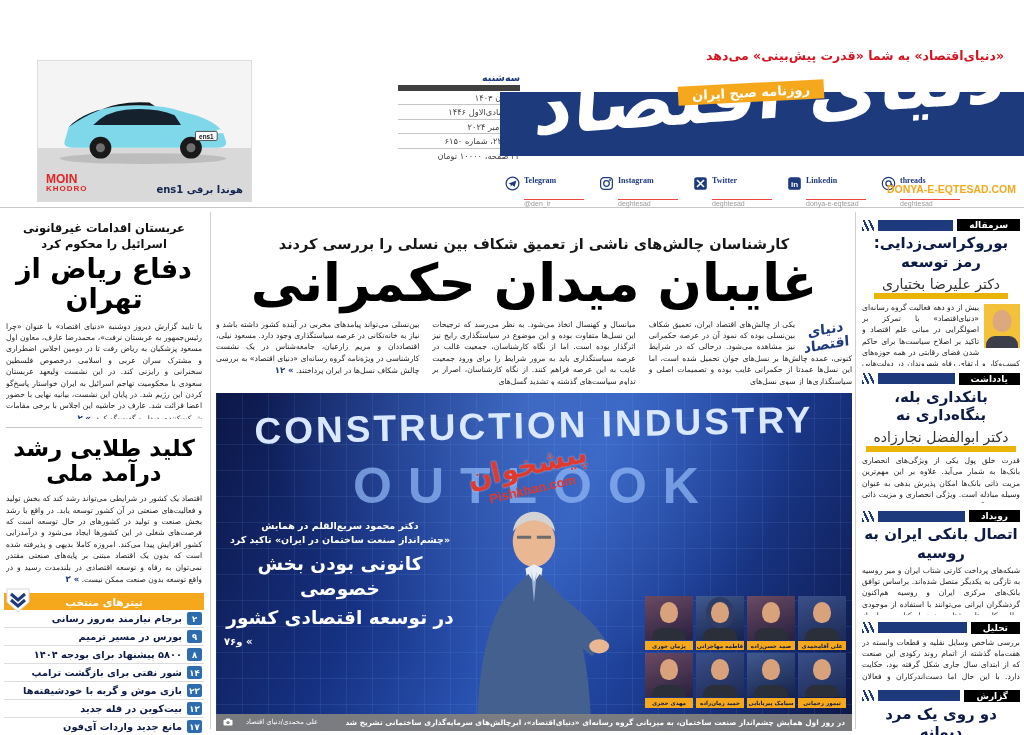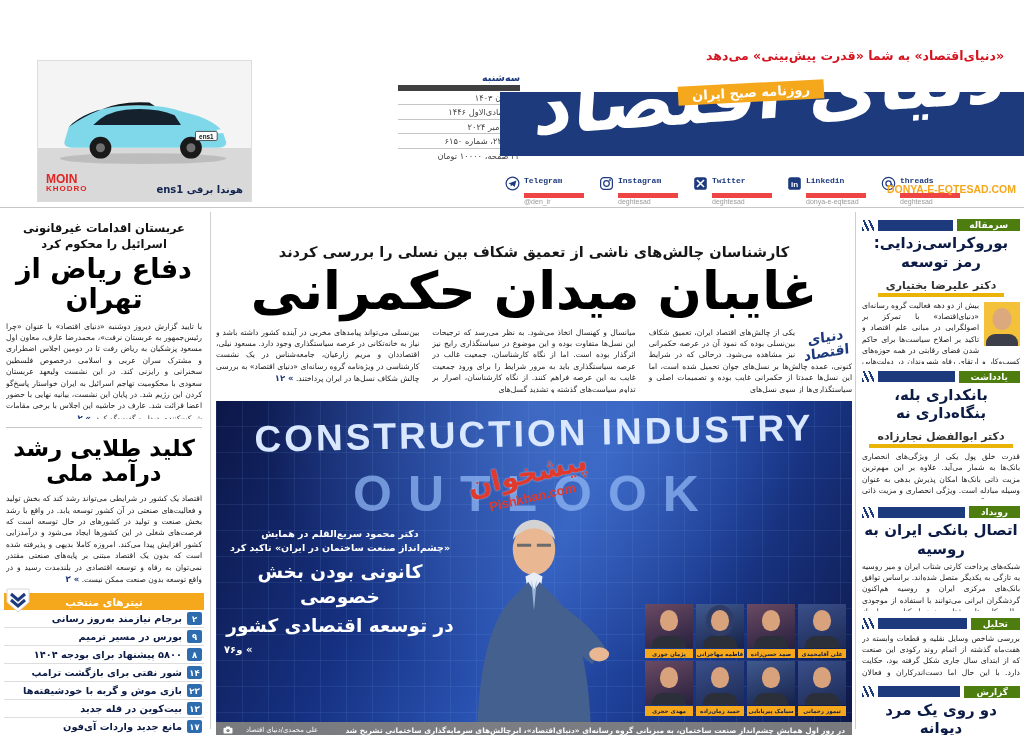--- a/index.html
+++ b/index.html
@@ -15,44 +15,44 @@
   .slogan{position:absolute;right:20px;top:48px;z-index:5;color:#d6131f;font-size:12.5px;font-weight:bold;}
   .badge{position:absolute;right:200px;top:83px;z-index:6;background:#f6a81c;color:#fff;font-weight:bold;
       font-size:13px;padding:2px 14px;letter-spacing:4px;transform:rotate(-3deg);}
   .dateblock{position:absolute;left:398px;top:70px;width:122px;font-size:8.3px;color:#444;}
   .dateblock .drow{padding:2px 0 1.5px;border-bottom:1px solid #c4c4c4;text-align:right;}
   .dateblock .drow:first-child{color:#1d3a7c;font-weight:bold;font-size:9.5px;border-bottom:6px solid #404040;}
   .dateblock .drow:last-child{border-bottom:none;}
   .social{position:absolute;left:505px;top:176px;display:flex;gap:15px;direction:ltr;z-index:5;}
   .soc{display:flex;gap:4px;align-items:flex-start;}
   .soctxt{display:flex;flex-direction:column;width:60px;}
-  .socname{font-size:8px;font-weight:bold;color:#1d3a7c;border-bottom:5px solid #ef4444;padding-bottom:8px;font-family:Liberation Mono, monospace;}
+  .socname{font-size:8px;font-weight:bold;color:#1d3a7c;border-bottom:1px solid #ef4444;padding-bottom:14px;font-family:Liberation Serif, serif;}
   .sochandle{font-size:7px;color:#9a9a9a;font-family:"Liberation Sans",sans-serif;}
   .website{position:absolute;right:8px;top:183px;z-index:5;color:#f6a81c;font-weight:bold;font-size:10.5px;
       font-family:"Liberation Sans",sans-serif;direction:ltr;}
   
   .ad{position:absolute;left:37px;top:60px;width:213px;height:140px;border:1px solid #ddd;
       background:linear-gradient(#f4f4f4 0 62%, #d9d9d9 62% 100%);overflow:hidden;}
   .ad svg{position:absolute;left:10px;top:22px;}
   .ad-brand{position:absolute;left:8px;bottom:8px;color:#e02525;font-weight:bold;font-size:12px;line-height:1;
       font-family:"Liberation Sans",sans-serif;direction:ltr;text-align:left;}
   .ad-brand .b2{font-size:8px;letter-spacing:1px;}
   .ad-caption{position:absolute;right:8px;bottom:6px;color:#13264f;font-weight:bold;font-size:10px;}
 
   
   .vrule{position:absolute;top:212px;bottom:6px;width:1px;background:#cfcfcf;}
 
   
   .secrow{display:flex;align-items:center;gap:4px;margin:7px 0 3px;}
-  .seclabel{background:#4d7c0f;color:#fff;font-weight:bold;font-size:9px;padding:1px 12px;white-space:nowrap;}
+  .seclabel{background:#000000;color:#fff;font-weight:bold;font-size:9px;padding:1px 12px;white-space:nowrap;}
   .secbar{flex:1;height:11px;background:#1d3a7c;}
   .secstripes{width:12px;height:11px;background:repeating-linear-gradient(65deg,#1d3a7c 0 2px,transparent 2px 5px);}
   .rtitle{font-size:15px;font-weight:bold;color:#0c1b45;text-align:center;margin:3px 0 2px;line-height:1.25;}
   .author{text-align:center;margin:1px 0 3px;}
-  .author span{display:inline-block;font-size:11px;font-weight:bold;color:#333;border-bottom:4px solid #eab308;padding:0 8px 1px;}
+  .author span{display:inline-block;font-size:14px;font-weight:normal;color:#333;border-bottom:6px solid #eab308;padding:0 8px 1px;}
   .abody{font-size:7.6px;line-height:1.5;text-align:justify;color:#1a1a1a;margin:0;overflow:hidden;}
   .pref{color:#1d3a7c;font-weight:bold;font-size:8.5px;white-space:nowrap;}
   .headshot{float:right;width:36px;height:44px;margin:2px 0 2px 5px;background:#f3c23a;position:relative;overflow:hidden;}
   .headshot i{position:absolute;left:50%;top:6px;transform:translateX(-50%);width:19px;height:22px;border-radius:50% 50% 46% 46%;background:#dca87e;}
   .headshot u{position:absolute;left:50%;bottom:-3px;transform:translateX(-50%);width:32px;height:15px;border-radius:9px 9px 0 0;background:#3c3f4a;}
 
   
   .col-right{position:absolute;right:4px;top:212px;width:158px;}
   .col-right article{margin-bottom:4px;}
 
@@ -67,21 +67,21 @@
   .picks-label{position:relative;background:#f6a81c;color:#fff;font-weight:bold;font-size:10.5px;
       text-align:center;padding:2.5px 0;margin:8px 0 0;}
   .picks-chevron{position:absolute;left:2px;top:-5px;width:24px;height:25px;}
   .pick{display:flex;align-items:center;gap:5px;padding:2px 2px;border-bottom:1px solid #ddd;}
   .picknum{min-width:15px;height:13px;background:#2e6cb0;color:#fff;font-size:8.5px;font-weight:bold;
       display:flex;align-items:center;justify-content:center;border-radius:2px;}
   .picktxt{font-size:9.8px;font-weight:bold;color:#0c1b45;white-space:nowrap;}
 
   
   .col-center{position:absolute;left:216px;top:212px;width:636px;}
-  .kicker{text-align:center;font-size:14.5px;font-weight:bold;color:#181818;margin-top:32px;}
+  .kicker{text-align:center;font-size:14.5px;font-weight:bold;color:#181818;margin-top:24px;}
   .headline{text-align:center;font-size:52px;font-weight:bold;color:#000;line-height:1.05;margin:4px 0 8px;}
   .lead{display:flex;gap:13px;height:66px;overflow:hidden;margin-top:2px;}
   .leadcol{flex:1;font-size:7.6px;line-height:1.5;text-align:justify;color:#1a1a1a;}
   .logo-mark{float:right;width:52px;color:#1d3a7c;font-weight:bold;font-size:14px;line-height:1.05;
       transform:rotate(-10deg) skewX(-6deg);margin:3px 0 1px 5px;text-align:center;}
 
   
   .photo{position:relative;margin-top:8px;width:636px;height:338px;overflow:hidden;
      background:radial-gradient(ellipse at 50% 0%,rgba(90,140,230,.55),transparent 60%),
                 linear-gradient(115deg,#0d1747 0%,#163182 30%,#2b55b5 52%,#1b3a8f 72%,#0d1747 100%);}

